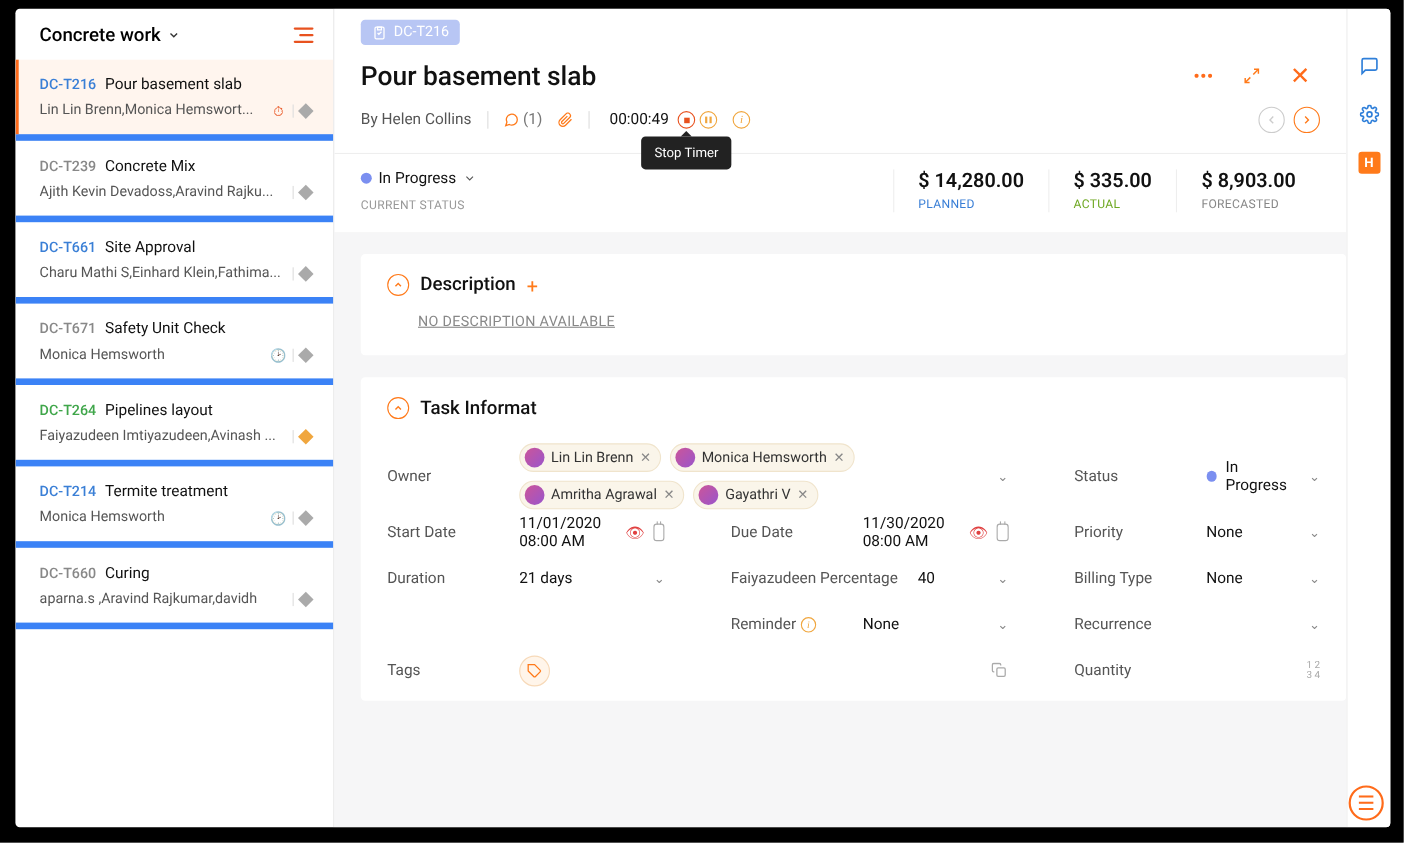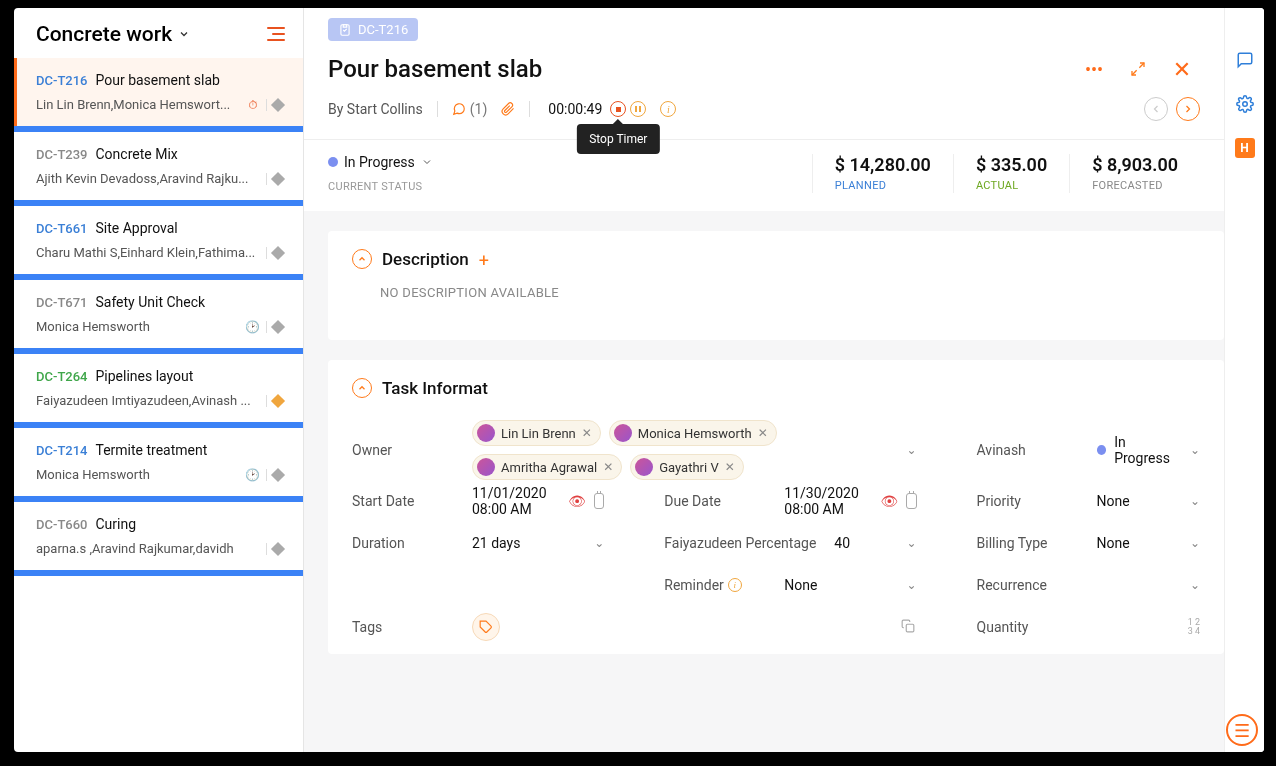--- a/index.html
+++ b/index.html
@@ -1,21 +1,21 @@
 <!DOCTYPE html>
 <html><head>
 <meta charset="utf-8">
 <style>
   * { box-sizing: border-box; margin: 0; padding: 0; font-family: -apple-system, BlinkMacSystemFont, "Segoe UI", Roboto, sans-serif; }
   body { background: #000; width: 1276px; height: 766px; overflow: hidden; position: relative; }
   .overlay { position: absolute; inset: 0; background: rgba(0,0,0,0.55); }
   .modal { position: absolute; left: 14px; top: 8px; right: 12px; bottom: 14px; background: #fff; border-radius: 4px; display: flex; overflow: hidden; }
   .sidebar { width: 290px; border-right: 1px solid #e5e5e5; display: flex; flex-direction: column; }
   .sidebar-header { display: flex; align-items: center; justify-content: space-between; padding: 14px 18px 12px 22px; }
-  .sidebar-title { font-size: 21px; font-weight: 500; display: flex; align-items: center; gap: 6px; cursor: pointer; }
+  .sidebar-title { font-size: 17px; font-weight: 500; display: flex; align-items: center; gap: 6px; cursor: pointer; }
   .menu-icon { width: 18px; height: 14px; display: flex; flex-direction: column; justify-content: space-between; cursor: pointer; }
   .menu-icon span { height: 2px; background: #e8521f; border-radius: 2px; }
   .menu-icon span:nth-child(1){ width:100%; } .menu-icon span:nth-child(2){ width:75%; align-self:flex-end;} .menu-icon span:nth-child(3){ width:100%; }
   .task-list { flex: 1; overflow-y: auto; }
   .task-item { padding: 12px 20px 14px 22px; border-bottom: 6px solid #3b82f6; cursor: pointer; position: relative; }
   .task-item.active { background: #fff5ee; }
   .task-item.active::before { content:""; position:absolute; left:0; top:0; bottom:0; width:3px; background:#ff6b1a; }
   .tid { font-size: 13px; font-weight: 500; margin-right: 8px; }
   .tid.blue { color: #3a7fd6; }
   .tid.green { color: #3fa64a; }
@@ -67,21 +67,21 @@
   .status-sub { text-transform:uppercase; font-size:11px; color:#999; margin-top:10px; letter-spacing:.3px; }
   .metric { padding: 0 22px; border-left: 1px solid #eee; }
   .metric .val { font-size: 18px; font-weight:600; color:#111; white-space:nowrap; }
   .metric .lbl { font-size: 11px; text-transform:uppercase; margin-top:4px; letter-spacing:.3px; }
   .lbl.blue { color:#3a7fd6; } .lbl.green { color:#6ea822; } .lbl.grey{ color:#888; }
 
   .card { background:#fff; margin: 0 0 20px 24px; border-radius: 4px; padding: 18px 24px; }
   .card-h { display:flex; align-items:center; gap:10px; font-size:17px; font-weight:500; color:#111; }
   .collapse { width:20px; height:20px; border-radius:50%; border:1.5px solid #ff7a1a; color:#ff7a1a; display:flex; align-items:center; justify-content:center; font-size:12px; cursor:pointer; }
   .plus { width:18px; height:18px; color:#ff7a1a; font-size:18px; font-weight:400; cursor:pointer; }
-  .no-desc { color:#888; font-size:13px; margin: 16px 0 22px 28px; letter-spacing:.3px; }
+  .no-desc { color:#888; font-size:13px; margin: 16px 0 5px 28px; letter-spacing:.3px;text-decoration:underline; }
 
   .field-grid { display: grid; grid-template-columns: 1fr 1fr 1fr; grid-auto-flow: row dense; column-gap: 60px; margin-top: 22px; }
   .field-grid .span2 { grid-column: 1 / span 2; }
   .field { display: flex; align-items: center; min-height: 42px; font-size: 14px; }
   .field-label { width: 120px; color: #555; flex-shrink: 0; display:flex; align-items:center; gap:4px;}
   .field-val { flex: 1; display:flex; align-items:center; gap:8px; color:#111; }
   .field-val.sel { cursor:pointer; }
   .caret-down { margin-left:auto; color:#888; font-size:12px; }
   .owner-chips { display:flex; flex-wrap:wrap; gap:8px; flex:1; }
   .owner-chip { display:inline-flex; align-items:center; gap:6px; background:#faf5ea; border:1px solid #f0e4cc; border-radius: 14px; padding: 3px 8px 3px 4px; font-size:13px; color:#333; }
@@ -220,21 +220,21 @@
                   <path d="M15 3h6v6"></path>
                   <path d="M9 21H3v-6"></path>
                   <path d="M21 3l-7 7"></path>
                   <path d="M3 21l7-7"></path>
                 </svg>
               </div>
             <div class="ha-btn" style="font-size:22px; font-weight:300;">✕</div>
           </div>
         </div>
         <div class="byline">
-          <span>By Start Collins</span>
+          <span>By Helen Collins</span>
           <span class="divider-v"></span>
           <span class="chiplight">
             <svg width="14" height="14" viewBox="0 0 24 24" fill="none" stroke-width="2">
                 <path d="M21 11.5a8.38 8.38 0 0 1-8.5 8.5 8.5 8.5 0 0 1-3.8-.9L3 21l1.9-5.7A8.5 8.5 0 1 1 21 11.5z"></path>
               </svg>
             <span>(1)</span>
           </span>
           <span class="chiplight">
             <svg width="14" height="14" viewBox="0 0 24 24" fill="none" stroke="#f0a63e" stroke-width="2">
                 <path d="M21.44 11.05l-9.19 9.19a6 6 0 0 1-8.49-8.49l9.19-9.19a4 4 0 0 1 5.66 5.66l-9.2 9.19a2 2 0 0 1-2.83-2.83l8.49-8.48"></path>
@@ -338,21 +338,21 @@
                 <span class="owner-chip">
                   <span class="avatar"></span>
                   <span>Gayathri V</span>
                   <span class="chip-x">✕</span>
                 </span>
               </div>
             <span class="caret-down">⌄</span>
           </div>
 
           <div class="field">
-            <span class="field-label">Avinash</span>
+            <span class="field-label">Status</span>
             <span class="field-val sel">
                 <span class="dot"></span>
                 <span>In Progress</span>
                 <span class="caret-down">⌄</span>
               </span>
           </div>
           <div class="field">
             <span class="field-label">Start Date</span>
             <span class="field-val">
                 <span>11/01/2020 08:00 AM</span>

